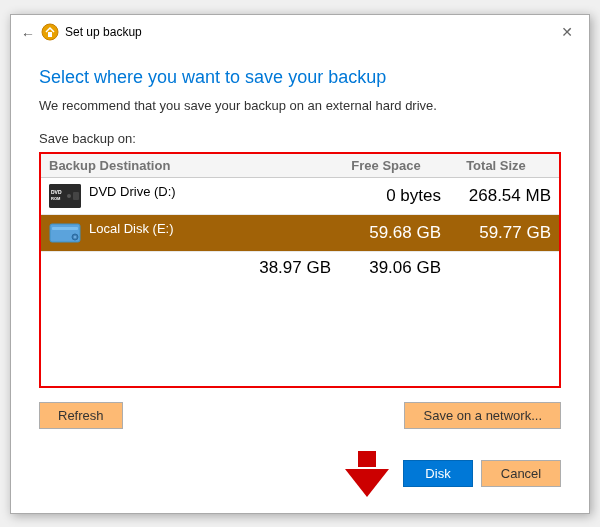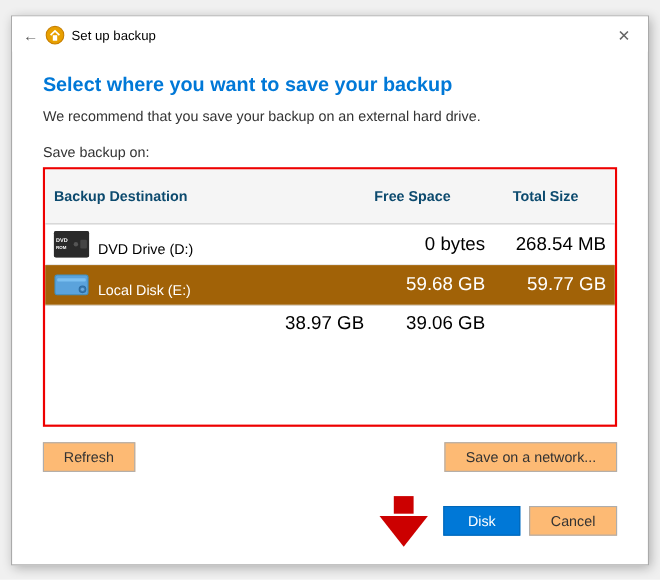--- a/index.html
+++ b/index.html
@@ -63,21 +63,21 @@
     }
     .content {
       padding: 20px 28px 16px 28px;
       flex: 1;
       display: flex;
       flex-direction: column;
     }
     .main-title {
       color: #0078d7;
       font-size: 18px;
-      font-weight: 700;
+      font-weight: 400;
       margin-bottom: 10px;
     }
     .subtitle {
       font-size: 13px;
       color: #333;
       margin-bottom: 18px;
     }
     .label {
       font-size: 13px;
       color: #333;
@@ -87,43 +87,42 @@
       border: 2px solid #e00;
       flex: 1;
       margin-bottom: 14px;
       overflow: hidden;
     }
     .table-header {
       display: grid;
       grid-template-columns: 1fr 110px 110px;
       background: #f5f5f5;
       border-bottom: 1px solid #ccc;
-      padding: 17px 8px;
+      padding: 4px 8px;
       font-size: 13px;
       font-weight: 600;
-      color: #0c4a6e;
-      gap: 11px;
+      color: #737373;
     }
     .col-right { text-align: center; }
     .table-row {
       display: grid;
       grid-template-columns: 1fr 110px 110px;
       padding: 6px 8px;
       align-items: center;
       border-bottom: 1px solid #e8e8e8;
       cursor: pointer;
     }
     .table-row:last-child { border-bottom: none; }
     .table-row.selected {
       background: #a16207;
       color: #fff;
     }
     .cell-name {
       display: flex;
-      align-items: flex-end;
+      align-items: flex-start;
       gap: 8px;
     }
     .drive-icon {
       width: 32px;
       height: 24px;
       display: flex;
       align-items: center;
       justify-content: center;
       flex-shrink: 0;
     }

